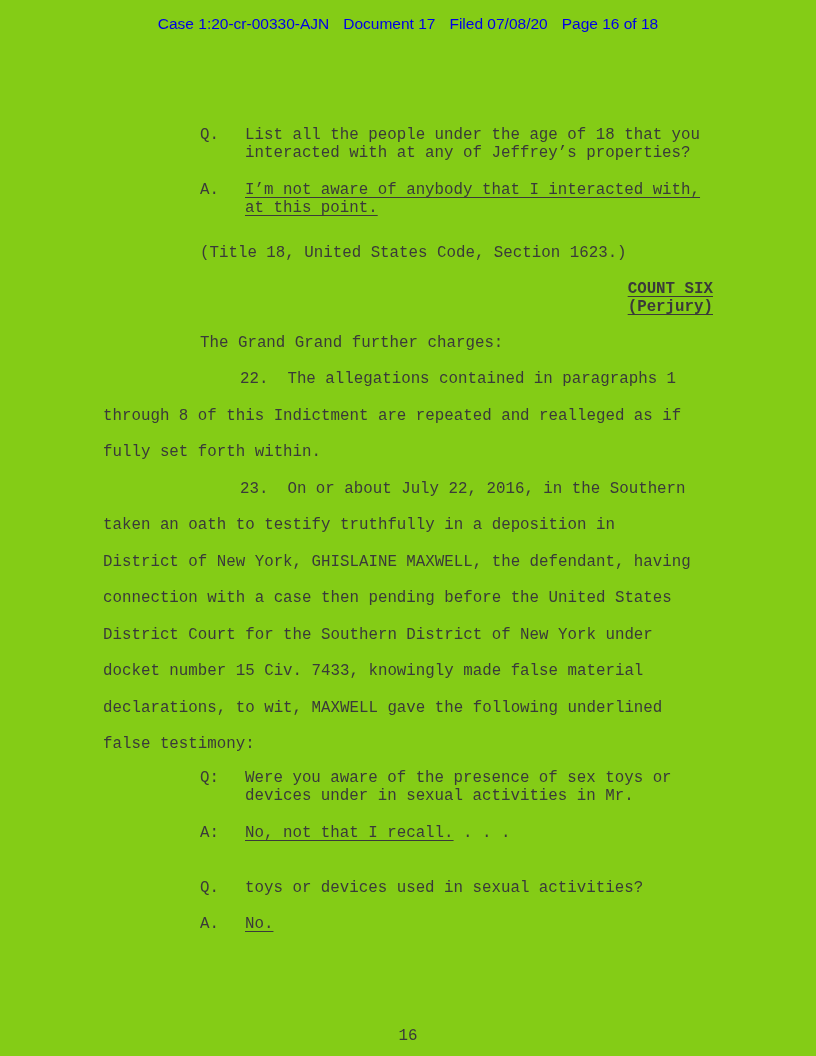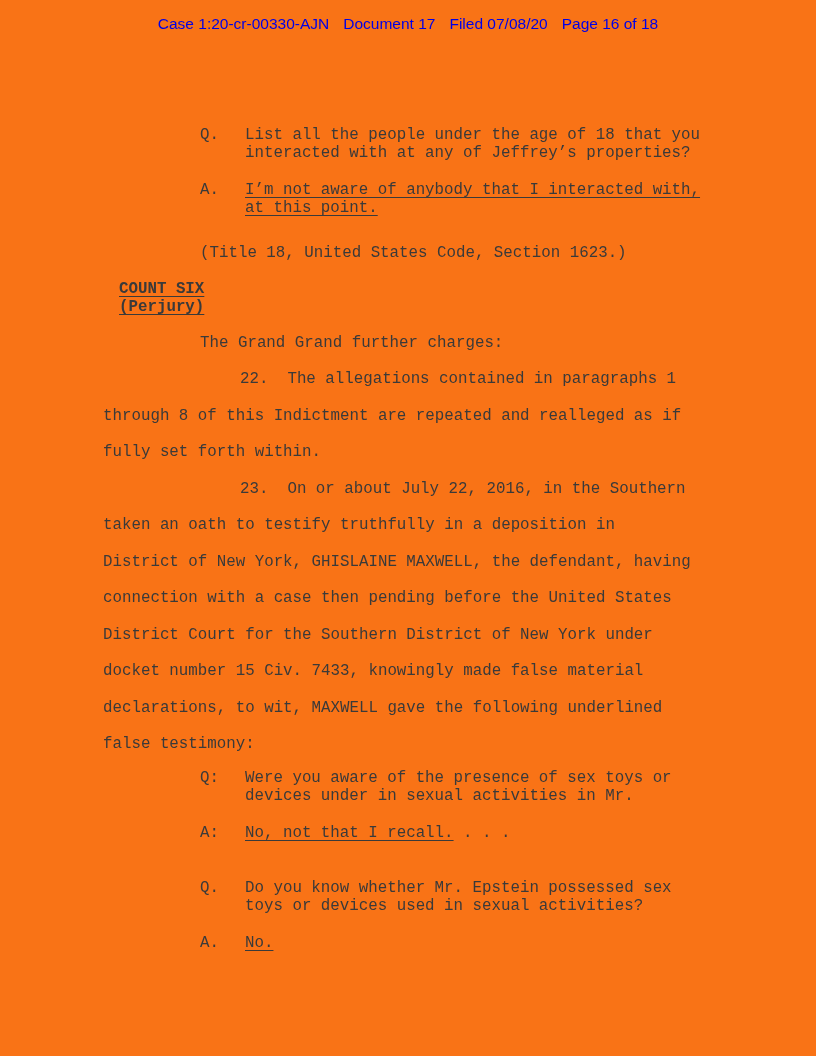--- a/index.html
+++ b/index.html
@@ -1,21 +1,21 @@
 <!DOCTYPE html>
 <html><head>
 <meta charset="utf-8">
 <style>
   html, body { margin: 0; padding: 0; background: #e8e8e8; }
   .page {
     position: relative;
     width: 816px;
     height: 1056px;
     margin: 0 auto;
-    background: #f97316;
+    background: #84cc16;
     overflow: hidden;
     font-family: "Liberation Mono", "DejaVu Sans Mono", monospace;
     color: #3a3a3a;
   }
   .stamp {
     position: absolute;
     top: 15px;
     left: 0;
     width: 100%;
     text-align: center;
@@ -37,21 +37,21 @@
   .qa-pair { display: grid; grid-template-columns: 45px auto; }
   .gap18 { margin-top: 18px; }
   .mt6  { margin-top: 6px; }
   .mt37 { margin-top: 37px; }
   .u { text-decoration: underline; text-underline-offset: 3px; }
   .underlined-block .line { text-decoration: underline; text-underline-offset: 3px; }
   .citation { margin-left: 97px; margin-top: 26px; }
   .count-heading {
     margin-top: 18px;
     padding-left: 16px;
-    text-align: left;
+    text-align: right;
     font-weight: bold;
   }
   .dbl { margin-top: 8px; }
   .dline { line-height: 36.5px; white-space: pre; }
   .ind97  { padding-left: 97px; }
   .ind137 { padding-left: 137px; }
   .page-num {
     position: absolute;
     top: 1027px;
     left: 0;
@@ -121,28 +121,28 @@
         <div class="qa-text">
           <div class="line"><span class="u">No, not that I recall.</span><span> . . .</span></div>
         </div>
       </div>
     </div>
 
     <div class="qa mt37">
       <div class="qa-pair">
         <div class="qa-label line">Q.</div>
         <div class="qa-text">
-          <div class="line">Do you know whether Mr. Epstein possessed sex</div>
           <div class="line">toys or devices used in sexual activities?</div>
         </div>
       </div>
       <div class="qa-pair gap18">
         <div class="qa-label line">A.</div>
         <div class="qa-text underlined-block">
           <div class="line">No.</div>
         </div>
       </div>
     </div>
 
   </div>
 
+  <div class="page-num">16</div>
 
 </div>
 
 </body></html>

